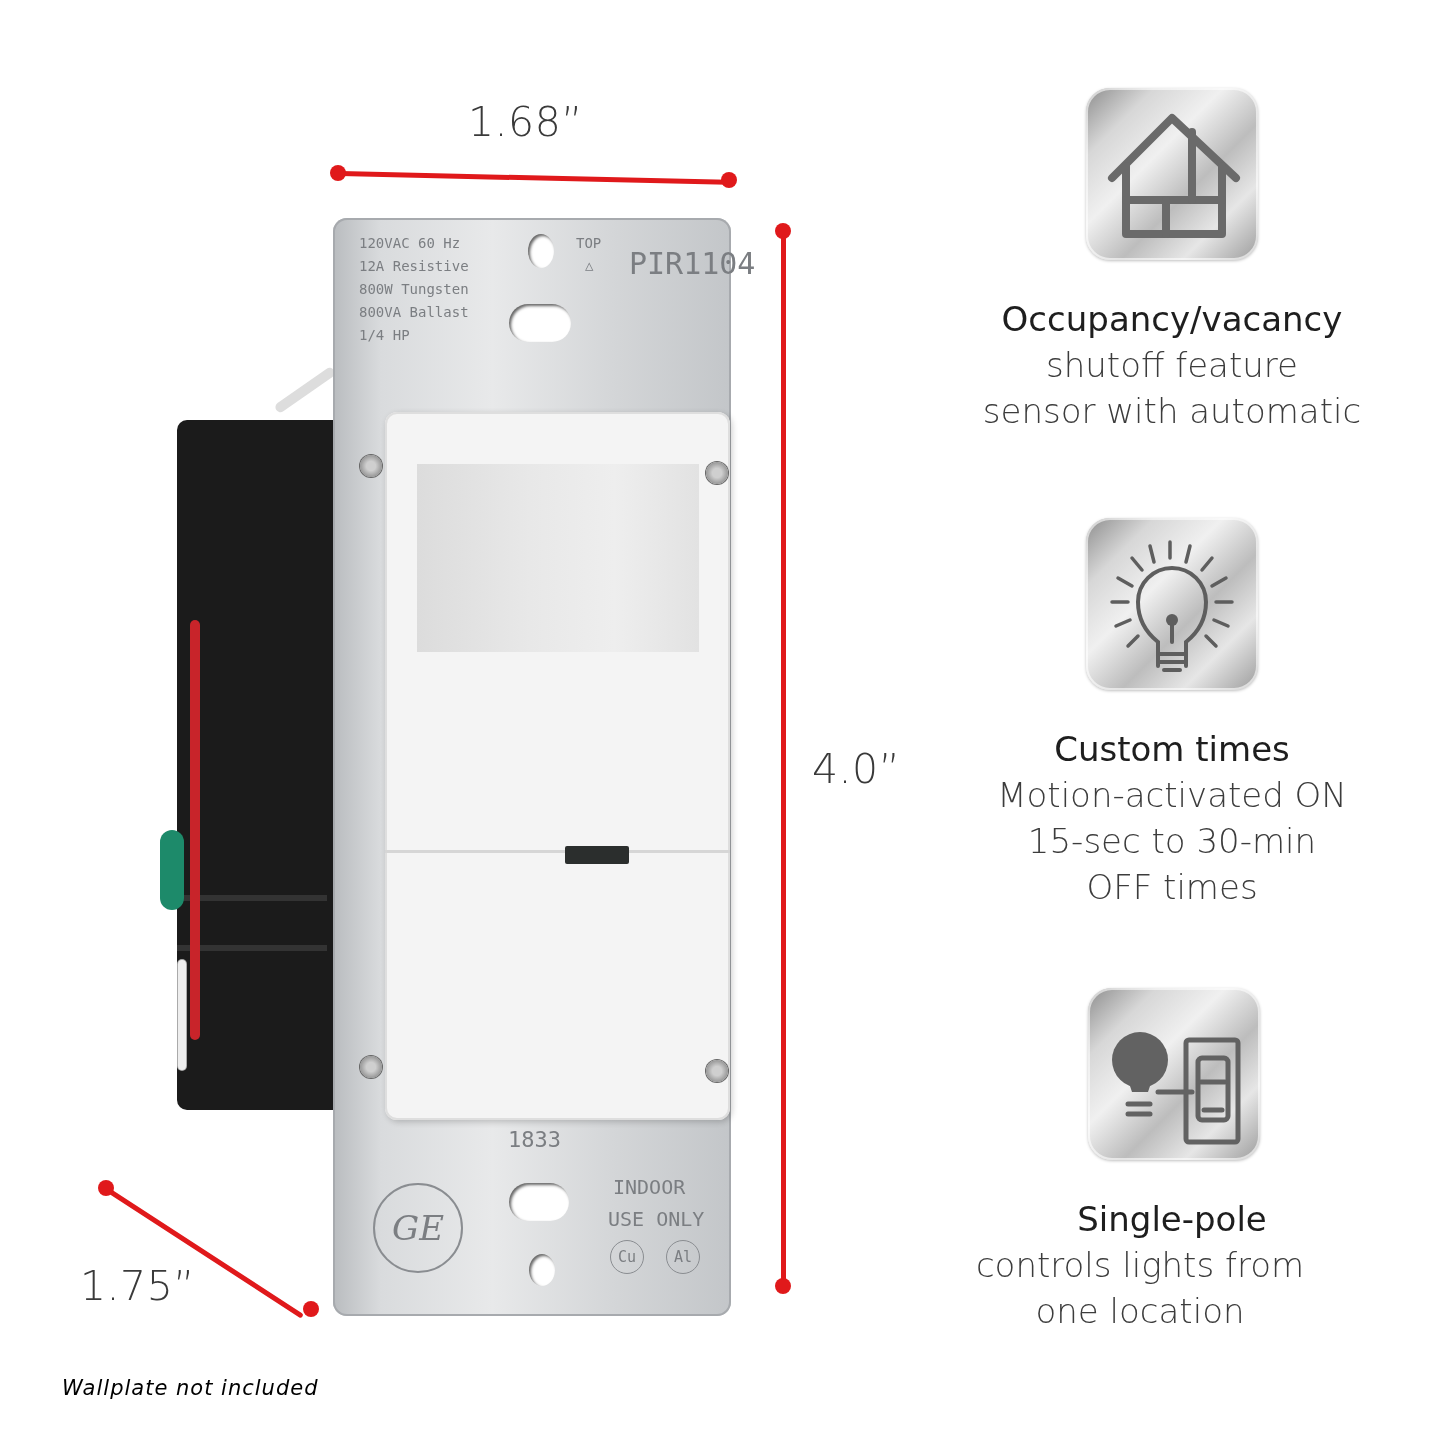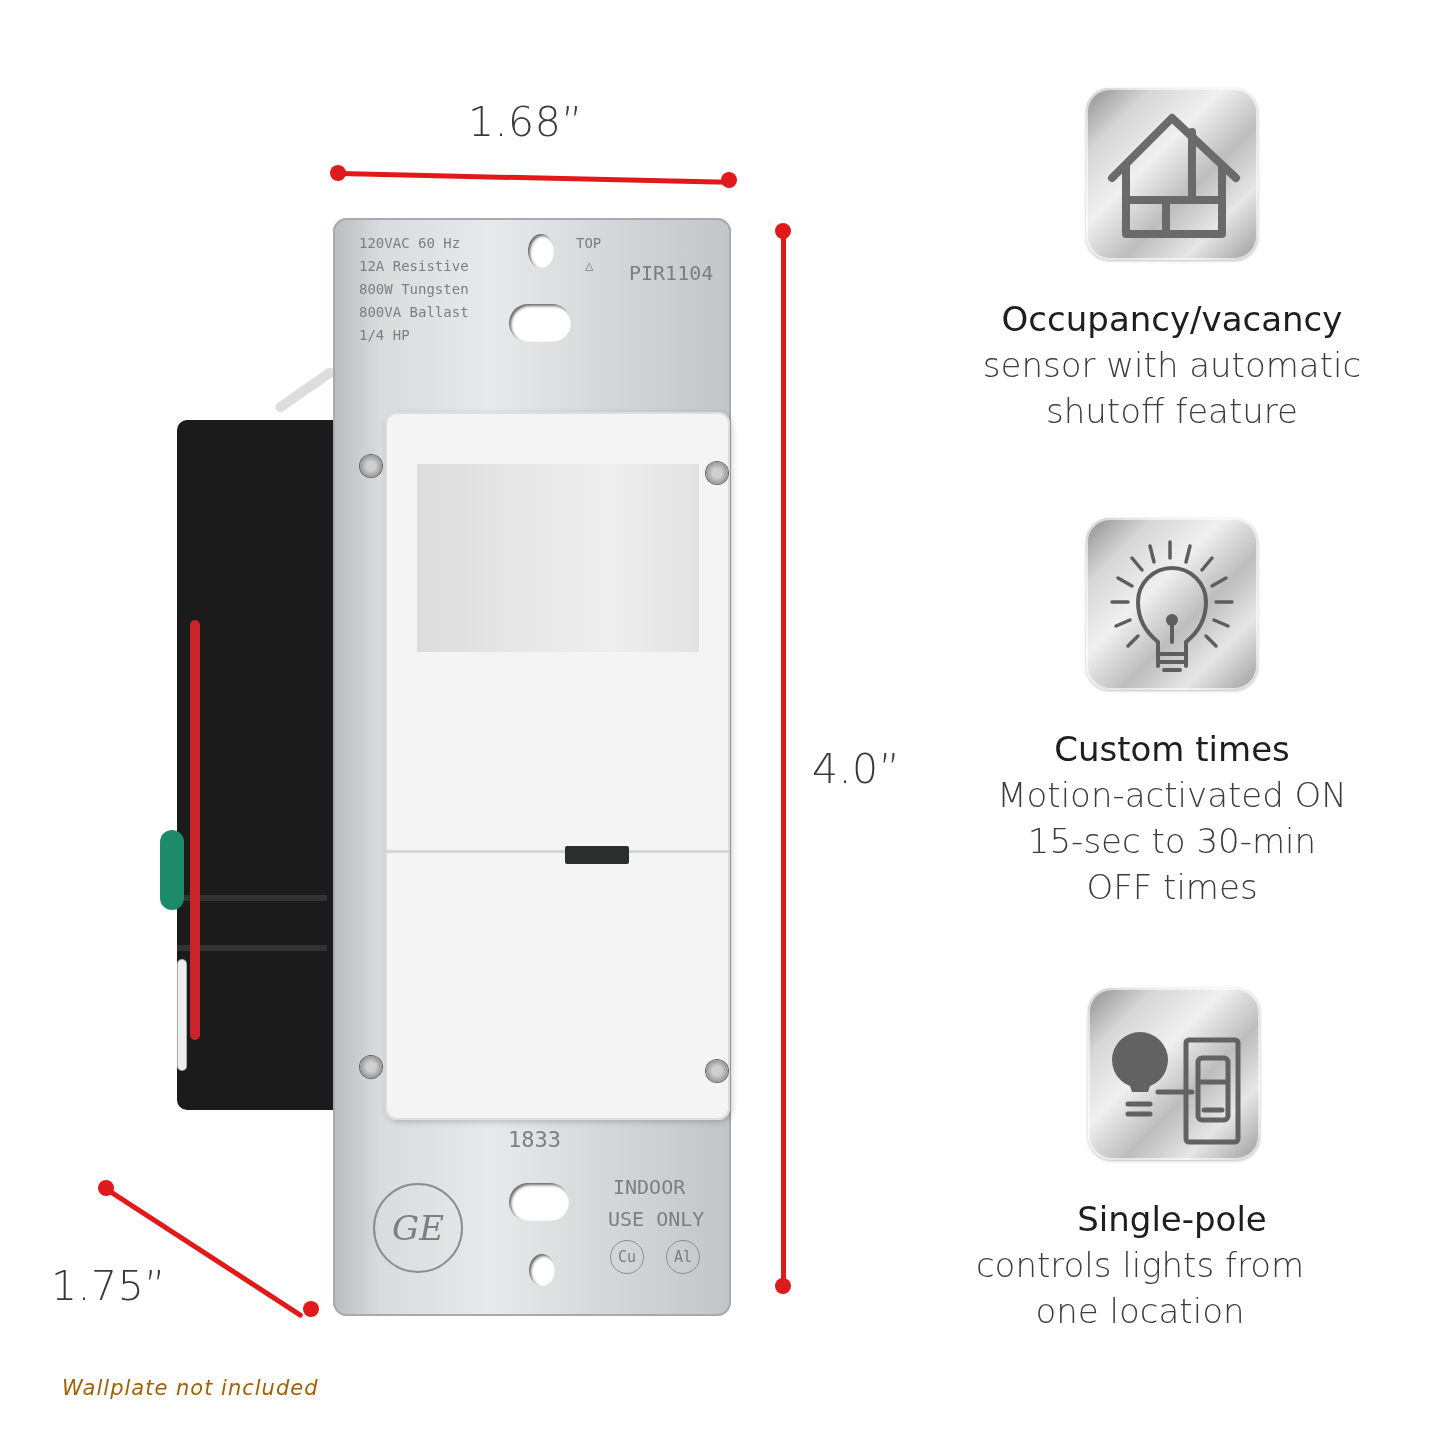--- a/index.html
+++ b/index.html
@@ -18,40 +18,40 @@
     background:linear-gradient(90deg,#b9bcbf 0%,#d9dbdd 12%,#e8e9ea 40%,#d4d6d8 70%,#c3c6c9 100%);
     box-shadow:inset 0 0 0 2px #a7aaae;}
   .plate-text{position:absolute;font-family:"DejaVu Sans Mono",monospace;color:#7b7e82;font-size:14px;line-height:23px;}
   .hole{position:absolute;background:#fff;box-shadow:inset 2px 2px 3px #666;}
   .housing{position:absolute;left:177px;top:420px;width:170px;height:690px;background:#1b1b1b;border-radius:10px;}
   .device{position:absolute;left:385px;top:412px;width:345px;height:708px;border-radius:12px;background:#f4f4f4;box-shadow:inset 0 0 0 2px #dedede,2px 2px 6px rgba(0,0,0,0.2);}
   .lens{position:absolute;left:32px;top:52px;width:282px;height:188px;background:linear-gradient(90deg,#dcdcdc,#e8e8e8 40%,#eeeeee 70%,#e2e2e2);}
   .divider{position:absolute;left:0;top:438px;width:345px;height:3px;background:#d6d6d6;}
   .led{position:absolute;left:180px;top:434px;width:64px;height:18px;background:#2b2e2d;border-radius:2px;}
   .screw{position:absolute;width:22px;height:22px;border-radius:50%;background:radial-gradient(circle,#cfcfcf 30%,#8a8a8a 80%);box-shadow:0 0 0 1px #666;}
-  .note{font-size:21px;font-style:italic;color:#a16207;letter-spacing:1px;}
+  .note{font-size:21px;font-style:italic;color:#000000;letter-spacing:1px;}
 </style>
 </head>
 <body>
 
 <div class="abs dim-label" style="left:468px;top:98px;">1.68”</div>
 <div>
   <div class="red-line" style="left:338px;top:171px;width:392px;transform:rotate(1.3deg);"></div>
   <div class="red-dot" style="left:330px;top:165px;"></div>
   <div class="red-dot" style="left:721px;top:172px;"></div>
 </div>
 
 <div class="abs dim-label" style="left:812px;top:745px;">4.0”</div>
 <div>
   <div class="abs" style="left:781px;top:232px;width:5px;height:1055px;background:#e0191b;border-radius:3px;"></div>
   <div class="red-dot" style="left:775px;top:223px;"></div>
   <div class="red-dot" style="left:775px;top:1278px;"></div>
 </div>
 
-<div class="abs dim-label" style="left:51px;top:1262px;text-align:right;">1.75”</div>
+<div class="abs dim-label" style="left:80px;top:1262px;text-align:right;">1.75”</div>
 <div>
   <div class="red-line" style="left:107px;top:1187px;width:233px;transform:rotate(33deg);"></div>
   <div class="red-dot" style="left:98px;top:1180px;"></div>
   <div class="red-dot" style="left:303px;top:1301px;"></div>
 </div>
 
 <div>
   <div class="housing">
     <div class="abs" style="left:0;top:475px;width:150px;height:6px;background:#333;"></div>
     <div class="abs" style="left:0;top:525px;width:150px;height:6px;background:#333;"></div>
@@ -66,21 +66,21 @@
   <div class="plate">
     <div class="plate-text" style="left:26px;top:14px;">
       <div>120VAC 60 Hz</div>
       <div>12A Resistive</div>
       <div>800W Tungsten</div>
       <div>800VA Ballast</div>
       <div>1/4 HP</div>
     </div>
     <div class="plate-text" style="left:243px;top:14px;">TOP</div>
     <div class="plate-text" style="left:252px;top:36px;">△</div>
-    <div class="plate-text" style="left:296px;top:44px;font-size:20px;">PIR1104</div>
+    <div class="plate-text" style="left:296px;top:34px;font-size:30px;">PIR1104</div>
     <div class="hole" style="left:195px;top:16px;width:26px;height:34px;border-radius:50%;"></div>
     <div class="hole" style="left:176px;top:86px;width:62px;height:38px;border-radius:19px;"></div>
     <div class="plate-text" style="left:175px;top:910px;font-size:22px;">1833</div>
     <div class="hole" style="left:176px;top:965px;width:60px;height:38px;border-radius:19px;"></div>
     <div class="hole" style="left:196px;top:1036px;width:26px;height:32px;border-radius:50%;"></div>
     <div class="abs" style="left:40px;top:965px;width:86px;height:86px;border-radius:50%;border:2px solid #8a8d91;color:#7b7e82;font-family:'DejaVu Serif',serif;font-style:italic;font-size:34px;text-align:center;line-height:86px;">
       <span>GE</span>
     </div>
     <div class="plate-text" style="left:280px;top:958px;font-size:20px;">INDOOR</div>
     <div class="plate-text" style="left:275px;top:990px;font-size:20px;">USE ONLY</div>
@@ -105,22 +105,22 @@
       <path d="M26 90 L86 30 L150 90"></path>
       <path d="M40 78 L40 146 L136 146 L136 78"></path>
       <path d="M40 112 L136 112"></path>
       <path d="M106 44 L106 112"></path>
       <path d="M80 112 L80 146"></path>
     </g>
   </svg>
 </div>
 <div class="abs feature-title" style="left:952px;top:296px;">Occupancy/vacancy</div>
 <div class="abs feature-desc" style="left:952px;top:342px;">
+  <div>shutoff feature</div>
   <div>sensor with automatic</div>
-  <div>shutoff feature</div>
 </div>
 
 <div class="icon-tile" style="left:1086px;top:518px;">
   <svg viewBox="0 0 172 172">
     <g fill="none" stroke="#5e5e5e" stroke-width="4" stroke-linecap="round">
       <path d="M72 148 L72 124 Q52 108 52 84 A34 34 0 0 1 120 84 Q120 108 100 124 L100 148"></path>
       <path d="M74 136 L98 136 M74 144 L98 144 M78 152 L94 152"></path>
       <path d="M86 124 L86 106"></path>
     </g>
     <circle cx="86" cy="102" r="6" fill="#5e5e5e"></circle>

